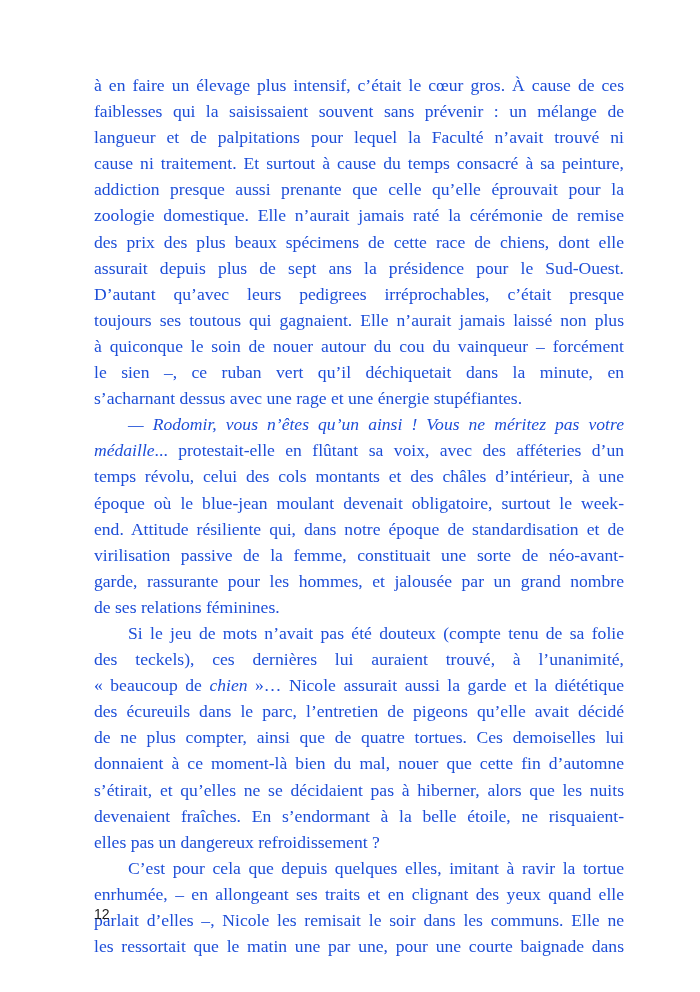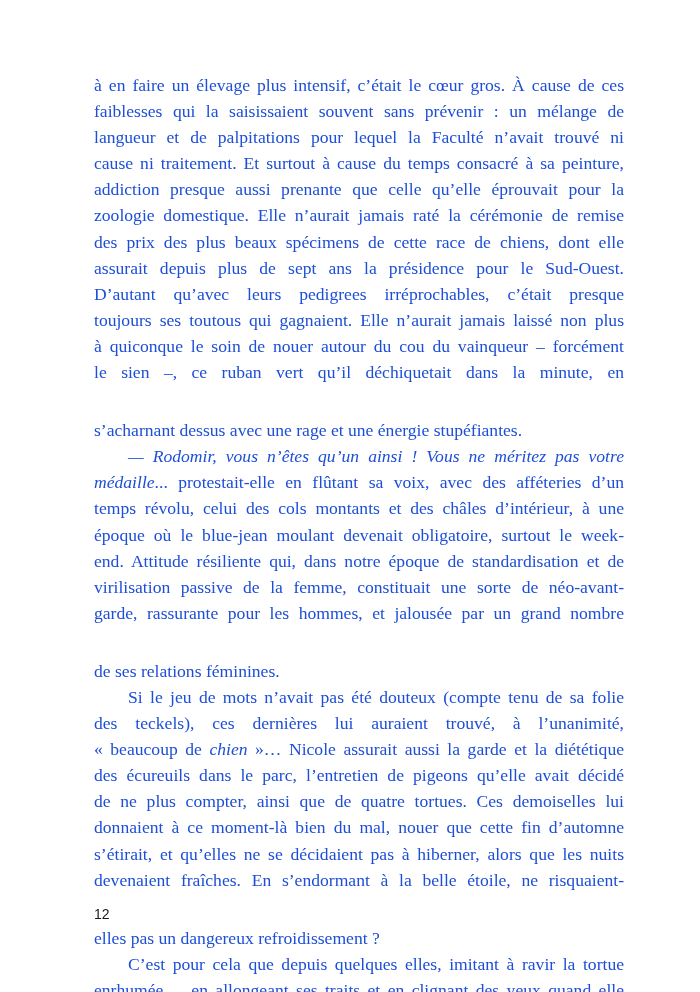--- a/index.html
+++ b/index.html
@@ -25,21 +25,20 @@
     }
     .line {
       display: block;
       white-space: nowrap;
       text-align: justify;
       text-align-last: justify;
       height: 26.1px;
     }
     .line.last {
       text-align-last: left;
-      margin-top: 32px;
     }
     .line.indent {
       padding-left: 34px;
     }
     em {
       font-style: italic;
     }
     .page-number {
       position: absolute;
       left: 94px;

